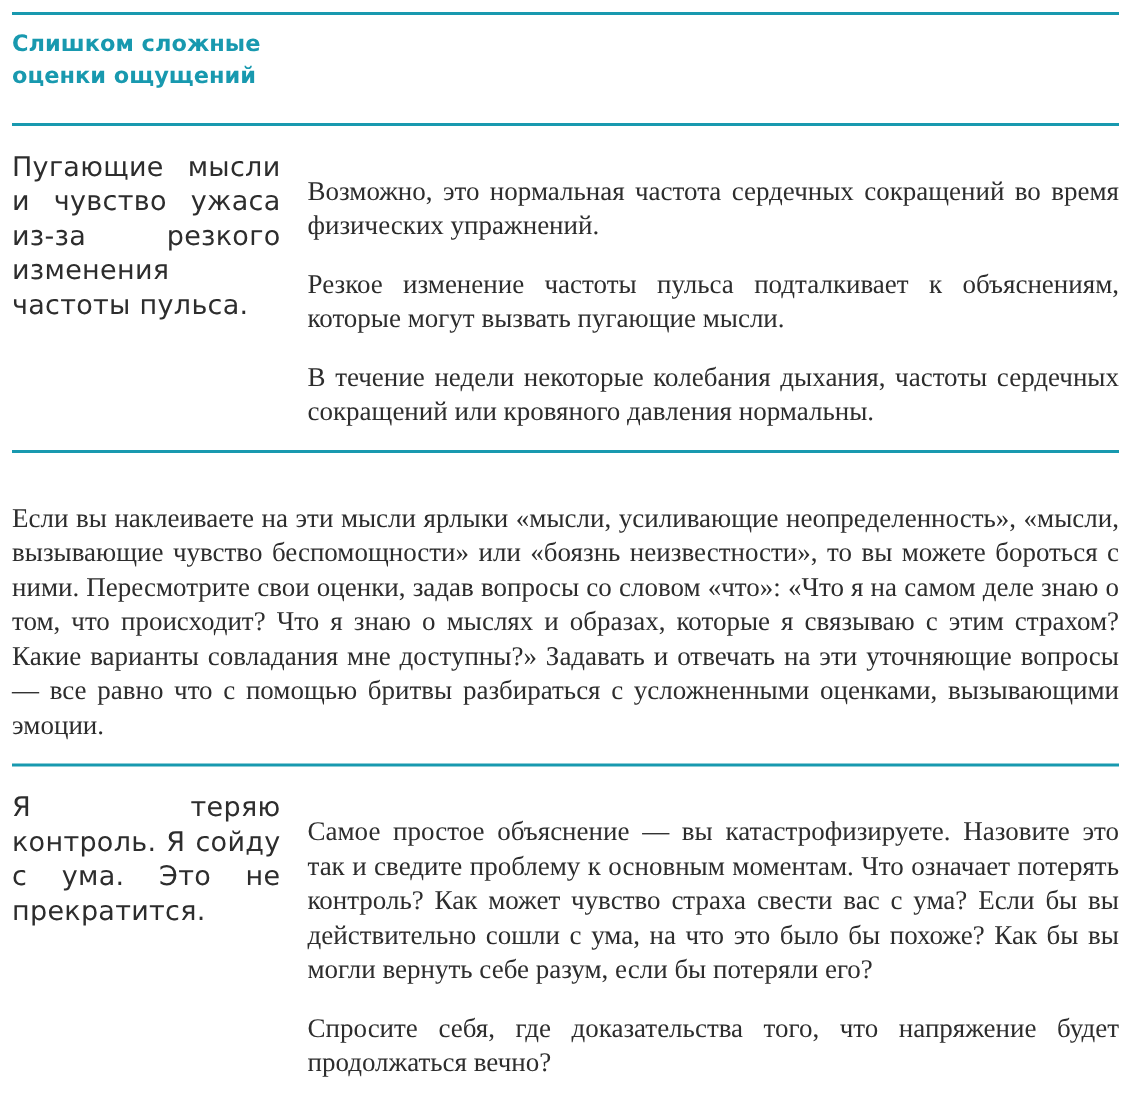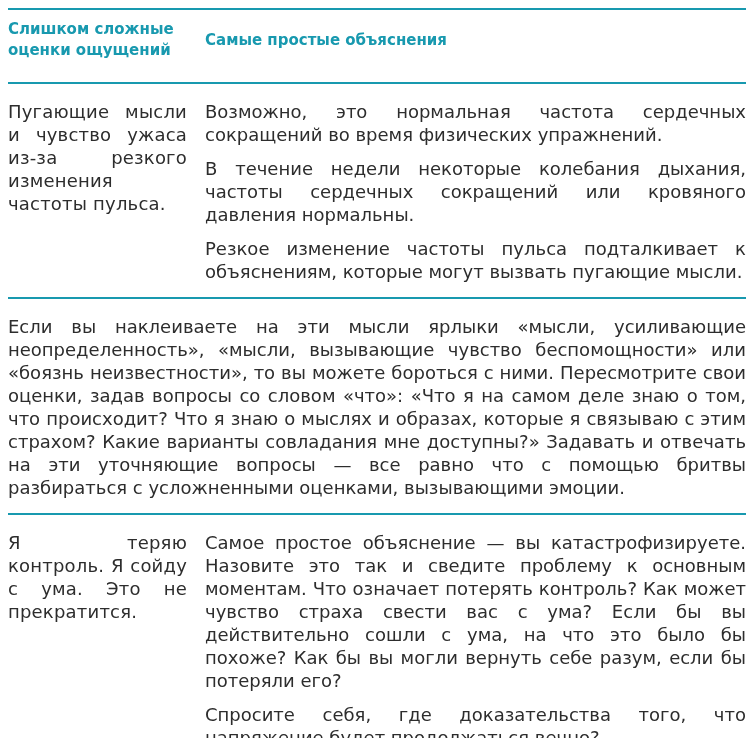--- a/index.html
+++ b/index.html
@@ -64,48 +64,46 @@
   
   .body-row{
     padding:16px 0 14px 0;
     font-size:18px;
     line-height:23px;
   }
   .body-row .cell-left{
     letter-spacing:0.2px;
   }
   .cell-right p{
-    margin:0 0 11px 0;
+    margin:16px 0 11px 0;
+    font-family:Liberation Serif, serif;
   }
   .cell-right p:last-child{
     margin-bottom:0;
   }
 </style>
 </head>
 <body>
 
 <div class="page">
 
   <div class="rule"></div>
 
   <header class="trow header-row">
     <div class="cell cell-left">Слишком сложные оценки ощущений</div>
-    <div class="cell cell-right">
-      <span>Самые простые объяснения</span>
-    </div>
   </header>
 
   <div class="rule"></div>
 
   <section class="trow body-row">
     <div class="cell cell-left">Пугающие мысли и чувство ужаса из-за резкого изменения частоты пульса.</div>
     <div class="cell cell-right">
       <p>Возможно, это нормальная частота сердечных сокращений во время физических упражнений.</p>
+      <p>Резкое изменение частоты пульса подталкивает к объяснениям, которые могут вызвать пугающие мысли.</p>
       <p>В течение недели некоторые колебания дыхания, частоты сердечных сокращений или кровяного давления нормальны.</p>
-      <p>Резкое изменение частоты пульса подталкивает к объяснениям, которые могут вызвать пугающие мысли.</p>
     </div>
   </section>
 
   <div class="rule"></div>
 
   <section class="trow body-row">
     <div class="cell cell-right">
       <p>Если вы наклеиваете на эти мысли ярлыки «мысли, усиливающие неопределенность», «мысли, вызывающие чувство беспомощности» или «боязнь неизвестности», то вы можете бороться с ними. Пересмотрите свои оценки, задав вопросы со словом «что»: «Что я на самом деле знаю о том, что происходит? Что я знаю о мыслях и образах, которые я связываю с этим страхом? Какие варианты совладания мне доступны?» Задавать и отвечать на эти уточняющие вопросы — все равно что с помощью бритвы разбираться с усложненными оценками, вызывающими эмоции.</p>
     </div>
   </section>

